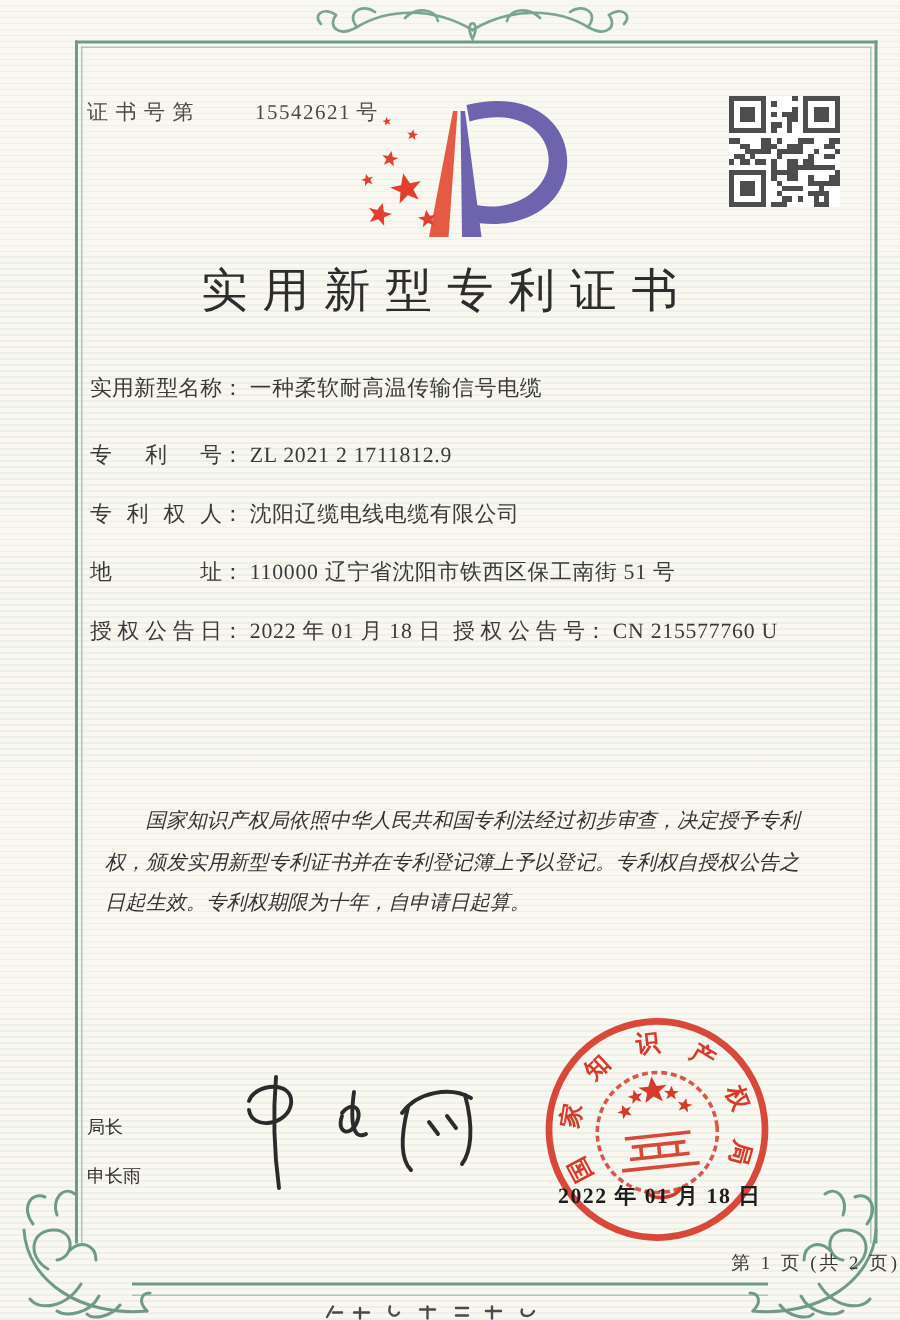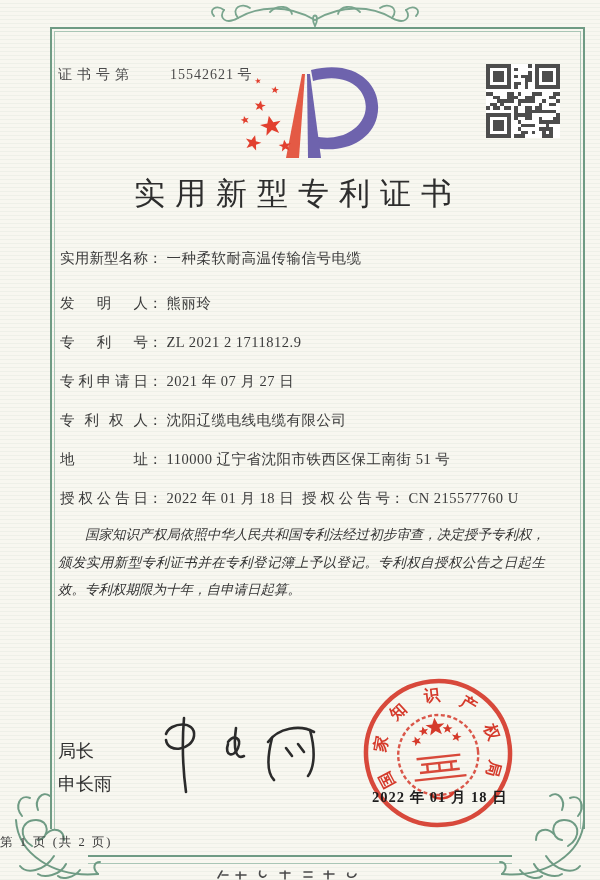--- a/index.html
+++ b/index.html
@@ -33,33 +33,33 @@
   .fields{position:absolute; left:60px; top:249px; right:40px; font-size:14.5px; color:#3a3a3a;}
   .frow{height:39px; position:relative;}
   .frow.first{height:45px;}
   .lbl{display:inline-block; width:88px; text-align:justify; text-align-last:justify;}
   .colon{display:inline-block; margin-right:4px;}
   .val{letter-spacing:0.5px;}
   .grant-second{position:absolute; left:242px; top:0;}
   
   .paras{position:absolute; left:58px; right:55px; top:521px; font-size:13.5px;
     line-height:2.05; text-align:justify; font-style:italic; color:#333;}
-  .paras p{margin:0; text-indent:2em;}
-  
-  .signer{position:absolute; left:58px; top:735px; font-size:18px; color:#2f2f2f; line-height:33px;}
+  .paras p{margin:12px; text-indent:2em;}
+  
+  .signer{position:absolute; left:58px; top:735px; font-size:12px; color:#2f2f2f; line-height:33px;}
   .signature{position:absolute; left:148px; top:712px;}
   
   .seal{position:absolute; left:360px; top:675px; width:156px; height:156px;
     transform:rotate(-6deg);}
   .seal-char{position:absolute; font-size:16px; font-weight:bold; color:#d53a2b;
     font-family:"Liberation Serif",serif;}
   .seal-date{position:absolute; left:372px; top:788px; font-size:14.5px; color:#1d1d1d;
     letter-spacing:1px; font-weight:bold;}
   
-  .page-num{position:absolute; left:0; right:0; top:834px; text-align:left;
+  .page-num{position:absolute; left:0; right:0; top:834px; text-align:right;
     font-size:12.5px; color:#3a3a3a; letter-spacing:2px;}
   .cutoff{position:absolute; left:212px; top:869px;}
 </style>
 </head>
 <body>
 
 <div class="page">
 
   <svg class="ornament" style="left:150px; top:0;" width="330" height="32" viewBox="0 0 330 32">
     <g stroke="#7aa58e" stroke-width="1.8" fill="none" stroke-linecap="round">
@@ -258,27 +258,21 @@
       <rect x="2" y="16" width="3" height="3" fill="#4d4d4d"></rect>
     </svg>
 
   <h1 class="title">实用新型专利证书</h1>
 
   <div class="fields">
     <div class="frow first">
       <span class="lbl">实用新型名称</span><span class="colon">：</span><span class="val">一种柔软耐高温传输信号电缆</span>
     </div>
     <div class="frow">
-      <span class="lbl">发明人</span><span class="colon">：</span><span class="val">熊丽玲</span>
-    </div>
-    <div class="frow">
       <span class="lbl">专利号</span><span class="colon">：</span><span class="val">ZL 2021 2 1711812.9</span>
-    </div>
-    <div class="frow">
-      <span class="lbl">专利申请日</span><span class="colon">：</span><span class="val">2021 年 07 月 27 日</span>
     </div>
     <div class="frow">
       <span class="lbl">专利权人</span><span class="colon">：</span><span class="val">沈阳辽缆电线电缆有限公司</span>
     </div>
     <div class="frow">
       <span class="lbl">地址</span><span class="colon">：</span><span class="val">110000  辽宁省沈阳市铁西区保工南街 51 号</span>
     </div>
     <div class="frow">
       <span class="lbl">授权公告日</span><span class="colon">：</span><span class="val">2022 年 01 月 18 日</span>
       <span class="grant-second">

